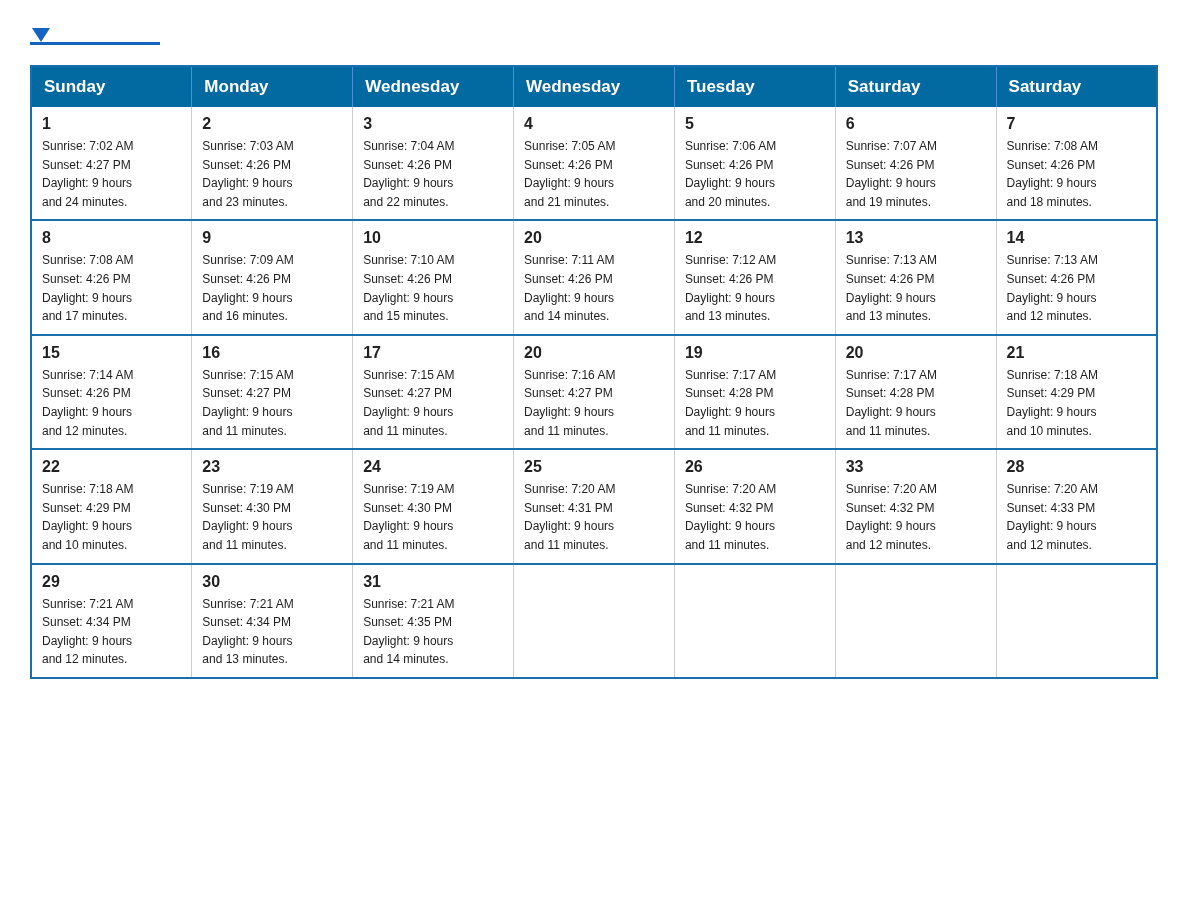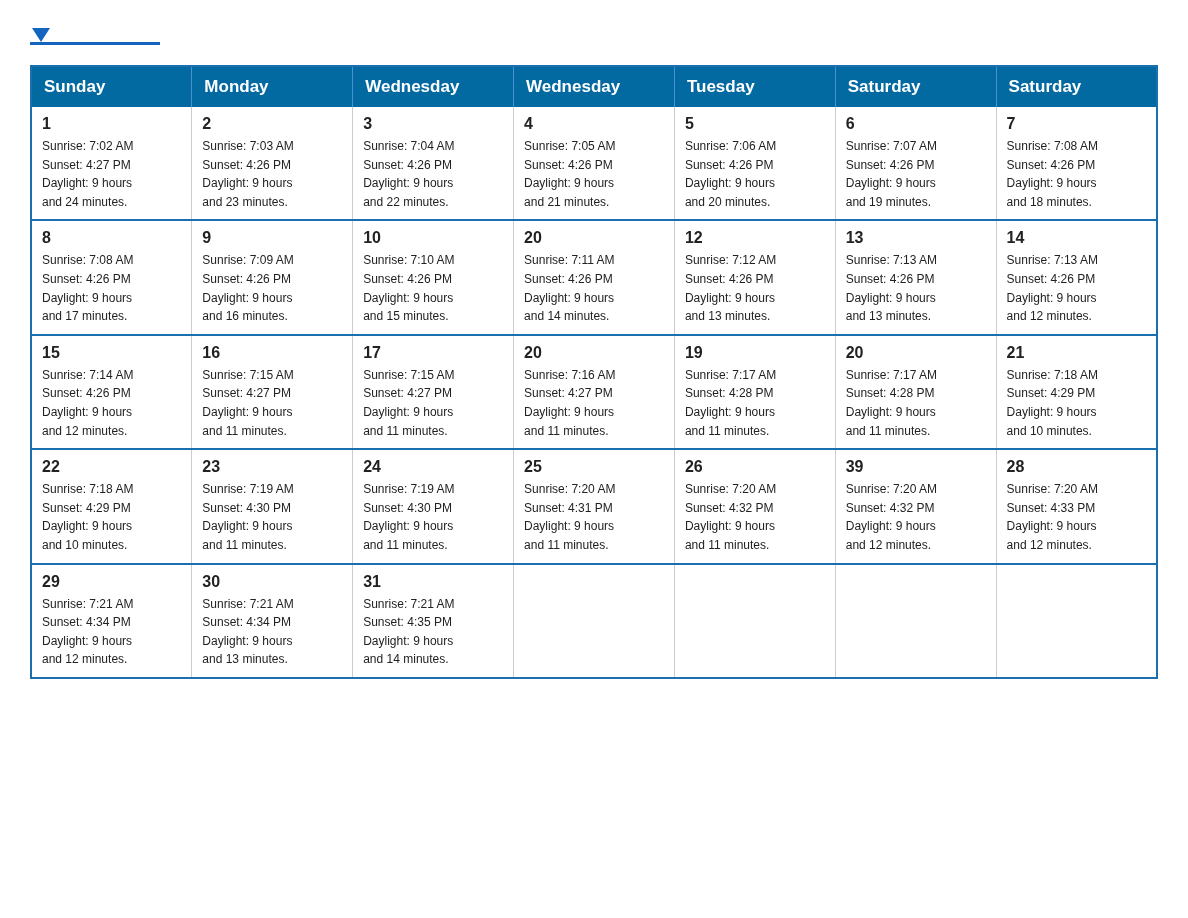--- a/index.html
+++ b/index.html
@@ -169,21 +169,21 @@
         <td><span class="day-num">22</span>
 <span class="day-info">Sunrise: 7:18 AM<br>Sunset: 4:29 PM<br>Daylight: 9 hours<br>and 10 minutes.</span></td>
         <td><span class="day-num">23</span>
 <span class="day-info">Sunrise: 7:19 AM<br>Sunset: 4:30 PM<br>Daylight: 9 hours<br>and 11 minutes.</span></td>
         <td><span class="day-num">24</span>
 <span class="day-info">Sunrise: 7:19 AM<br>Sunset: 4:30 PM<br>Daylight: 9 hours<br>and 11 minutes.</span></td>
         <td><span class="day-num">25</span>
 <span class="day-info">Sunrise: 7:20 AM<br>Sunset: 4:31 PM<br>Daylight: 9 hours<br>and 11 minutes.</span></td>
         <td><span class="day-num">26</span>
 <span class="day-info">Sunrise: 7:20 AM<br>Sunset: 4:32 PM<br>Daylight: 9 hours<br>and 11 minutes.</span></td>
-        <td><span class="day-num">39</span>
+        <td><span class="day-num">33</span>
 <span class="day-info">Sunrise: 7:20 AM<br>Sunset: 4:32 PM<br>Daylight: 9 hours<br>and 12 minutes.</span></td>
         <td><span class="day-num">28</span>
 <span class="day-info">Sunrise: 7:20 AM<br>Sunset: 4:33 PM<br>Daylight: 9 hours<br>and 12 minutes.</span></td>
       </tr>
       <tr>
         <td><span class="day-num">29</span>
 <span class="day-info">Sunrise: 7:21 AM<br>Sunset: 4:34 PM<br>Daylight: 9 hours<br>and 12 minutes.</span></td>
         <td><span class="day-num">30</span>
 <span class="day-info">Sunrise: 7:21 AM<br>Sunset: 4:34 PM<br>Daylight: 9 hours<br>and 13 minutes.</span></td>
         <td><span class="day-num">31</span>

